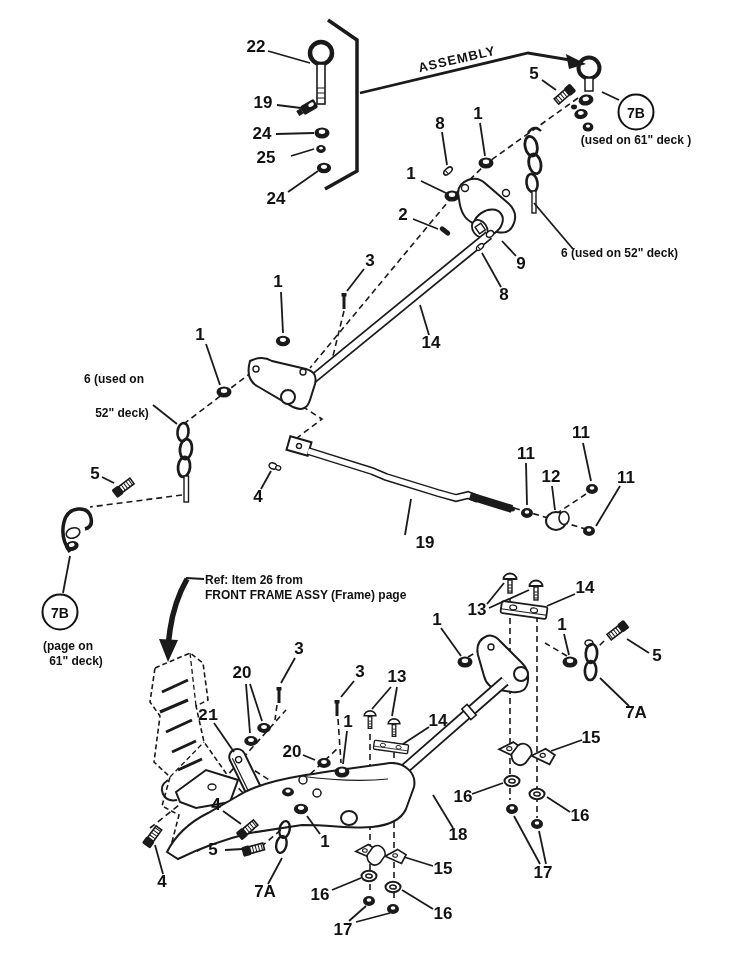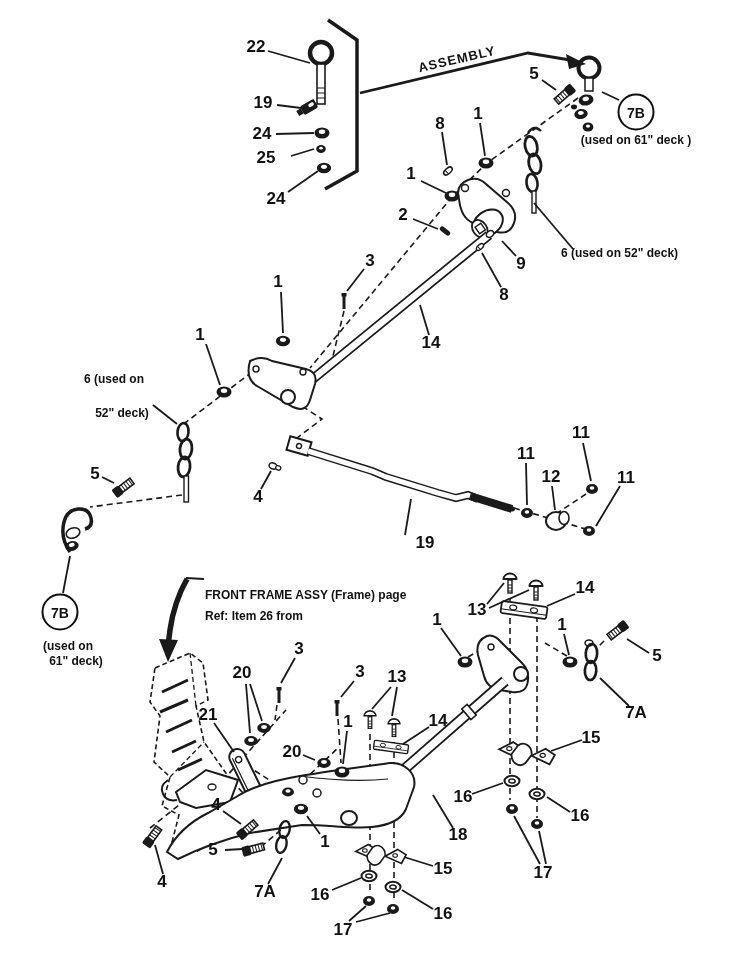--- a/index.html
+++ b/index.html
@@ -365,21 +365,21 @@
       <div class="callout" style="left: 278px; top: 282px;">1</div>
       <div class="callout" style="left: 200px; top: 335px;">1</div>
       <div class="callout" style="left: 95px; top: 474px;">5</div>
       <div class="callout" style="left: 258px; top: 497px;">4</div>
       <div class="callout" style="left: 425px; top: 543px;">19</div>
       <div class="callout" style="left: 526px; top: 454px;">11</div>
       <div class="callout" style="left: 581px; top: 433px;">11</div>
       <div class="callout" style="left: 626px; top: 478px;">11</div>
       <div class="callout" style="left: 551px; top: 477px;">12</div>
       <div class="callout" style="left: 242px; top: 673px;">20</div>
-      <div class="callout" style="left: 208px; top: 715px;">21</div>
+      <div class="callout" style="left: 208px; top: 715px; font-family: Liberation Mono, monospace;">21</div>
       <div class="callout" style="left: 299px; top: 649px;">3</div>
       <div class="callout" style="left: 360px; top: 672px;">3</div>
       <div class="callout" style="left: 397px; top: 677px;">13</div>
       <div class="callout" style="left: 348px; top: 722px;">1</div>
       <div class="callout" style="left: 438px; top: 721px;">14</div>
       <div class="callout" style="left: 292px; top: 752px;">20</div>
       <div class="callout" style="left: 216px; top: 805px;">4</div>
       <div class="callout" style="left: 213px; top: 850px;">5</div>
       <div class="callout" style="left: 265px; top: 892px;">7A</div>
       <div class="callout" style="left: 325px; top: 842px;">1</div>
@@ -398,18 +398,18 @@
       <div class="callout" style="left: 543px; top: 873px;">17</div>
       <div class="callout" style="left: 458px; top: 835px;">18</div>
       <div class="callout" style="left: 443px; top: 869px;">15</div>
       <div class="callout" style="left: 443px; top: 914px;">16</div>
     </div>
   <div id="note-layer">
       <div class="note-line note-center" style="left: 636px; top: 133px;">(used on 61" deck )</div>
       <div class="note-line" style="left: 561px; top: 246px;">6 (used on 52" deck)</div>
       <div class="note-line note-center" style="left: 114px; top: 372px;">6 (used on</div>
       <div class="note-line note-center" style="left: 122px; top: 406px;">52" deck)</div>
-      <div class="note-line note-center" style="left: 68px; top: 639px;">(used on</div>
+      <div class="note-line note-center" style="left: 68px; top: 639px;">(page on</div>
       <div class="note-line note-center" style="left: 76px; top: 654px;">61" deck)</div>
-      <div class="note-line" style="left: 205px; top: 573px; margin-top: 36px;">Ref: Item 26 from</div>
+      <div class="note-line" style="left: 205px; top: 573px;">Ref: Item 26 from</div>
       <div class="note-line" style="left: 205px; top: 588px;">FRONT FRAME ASSY (Frame) page</div>
     </div>
 </div>
 
 </body></html>

